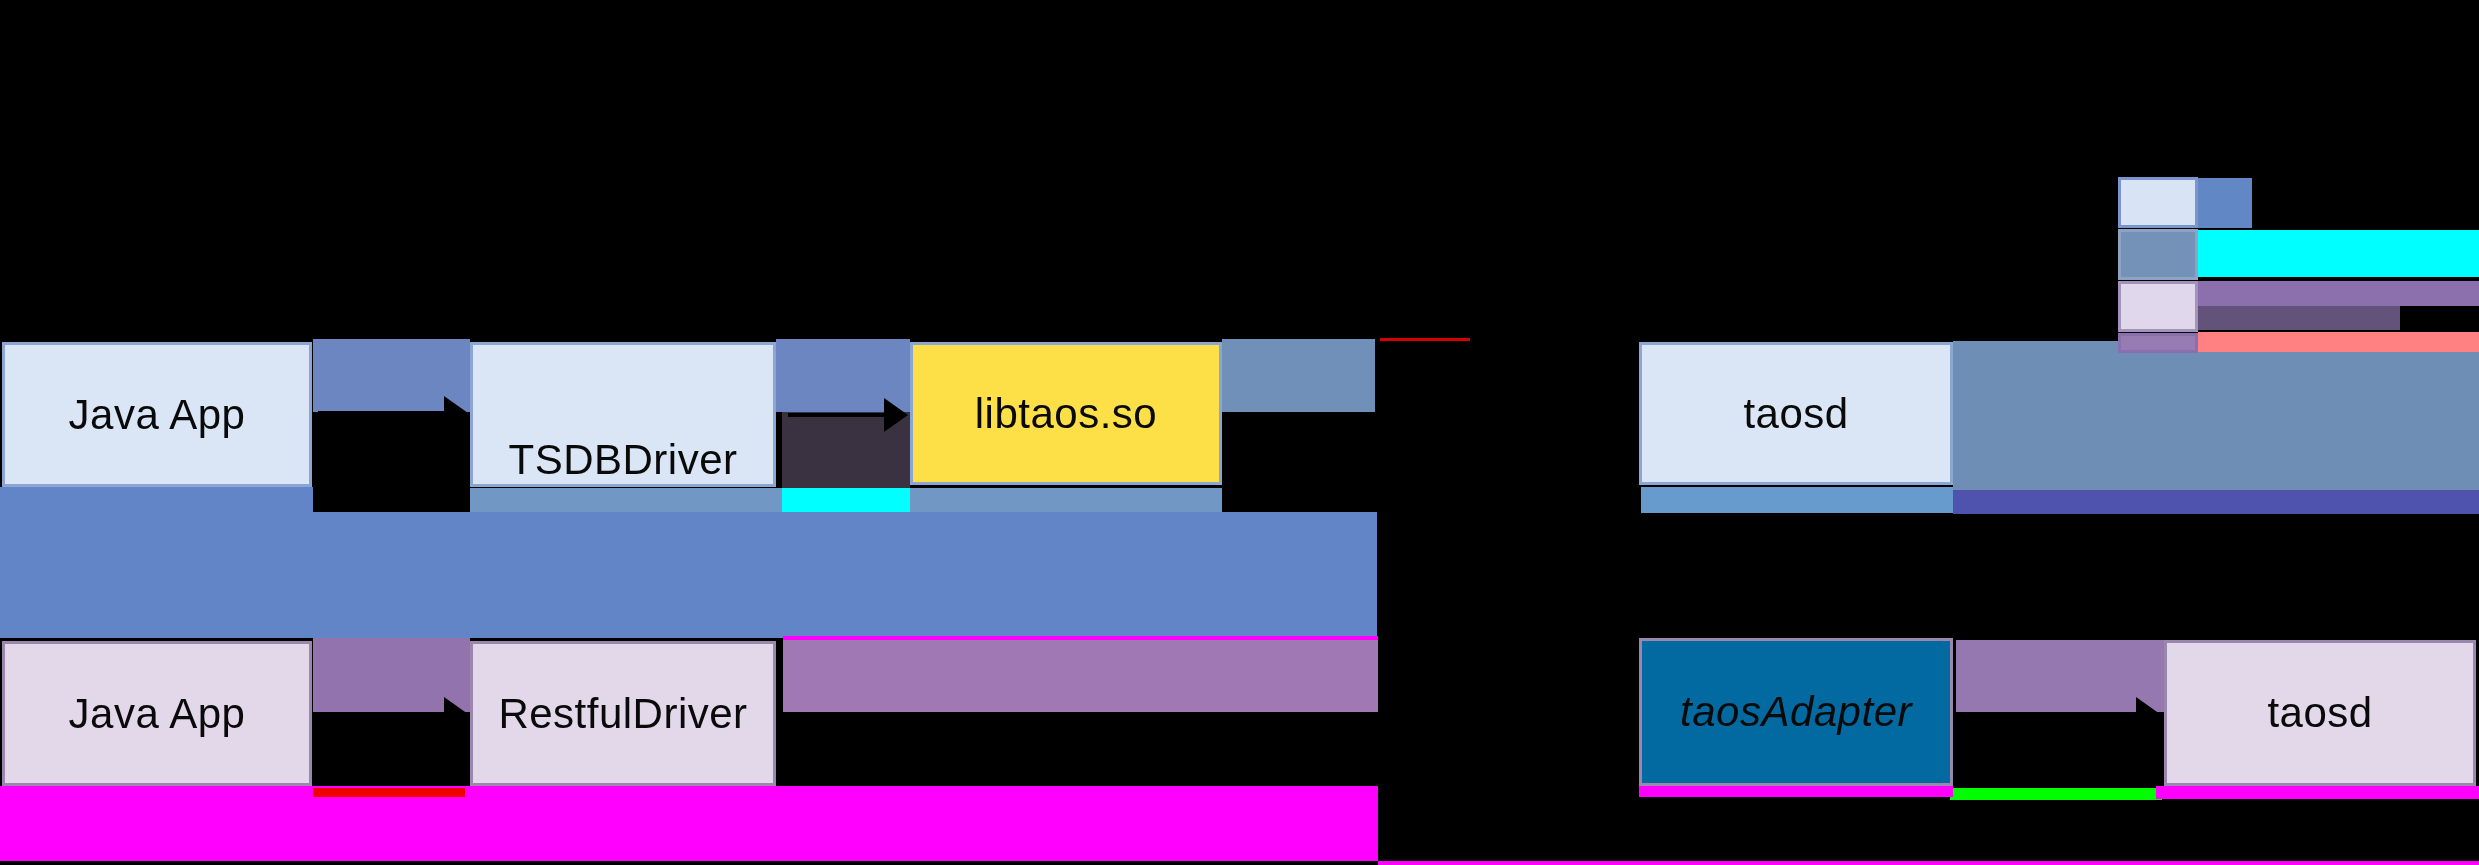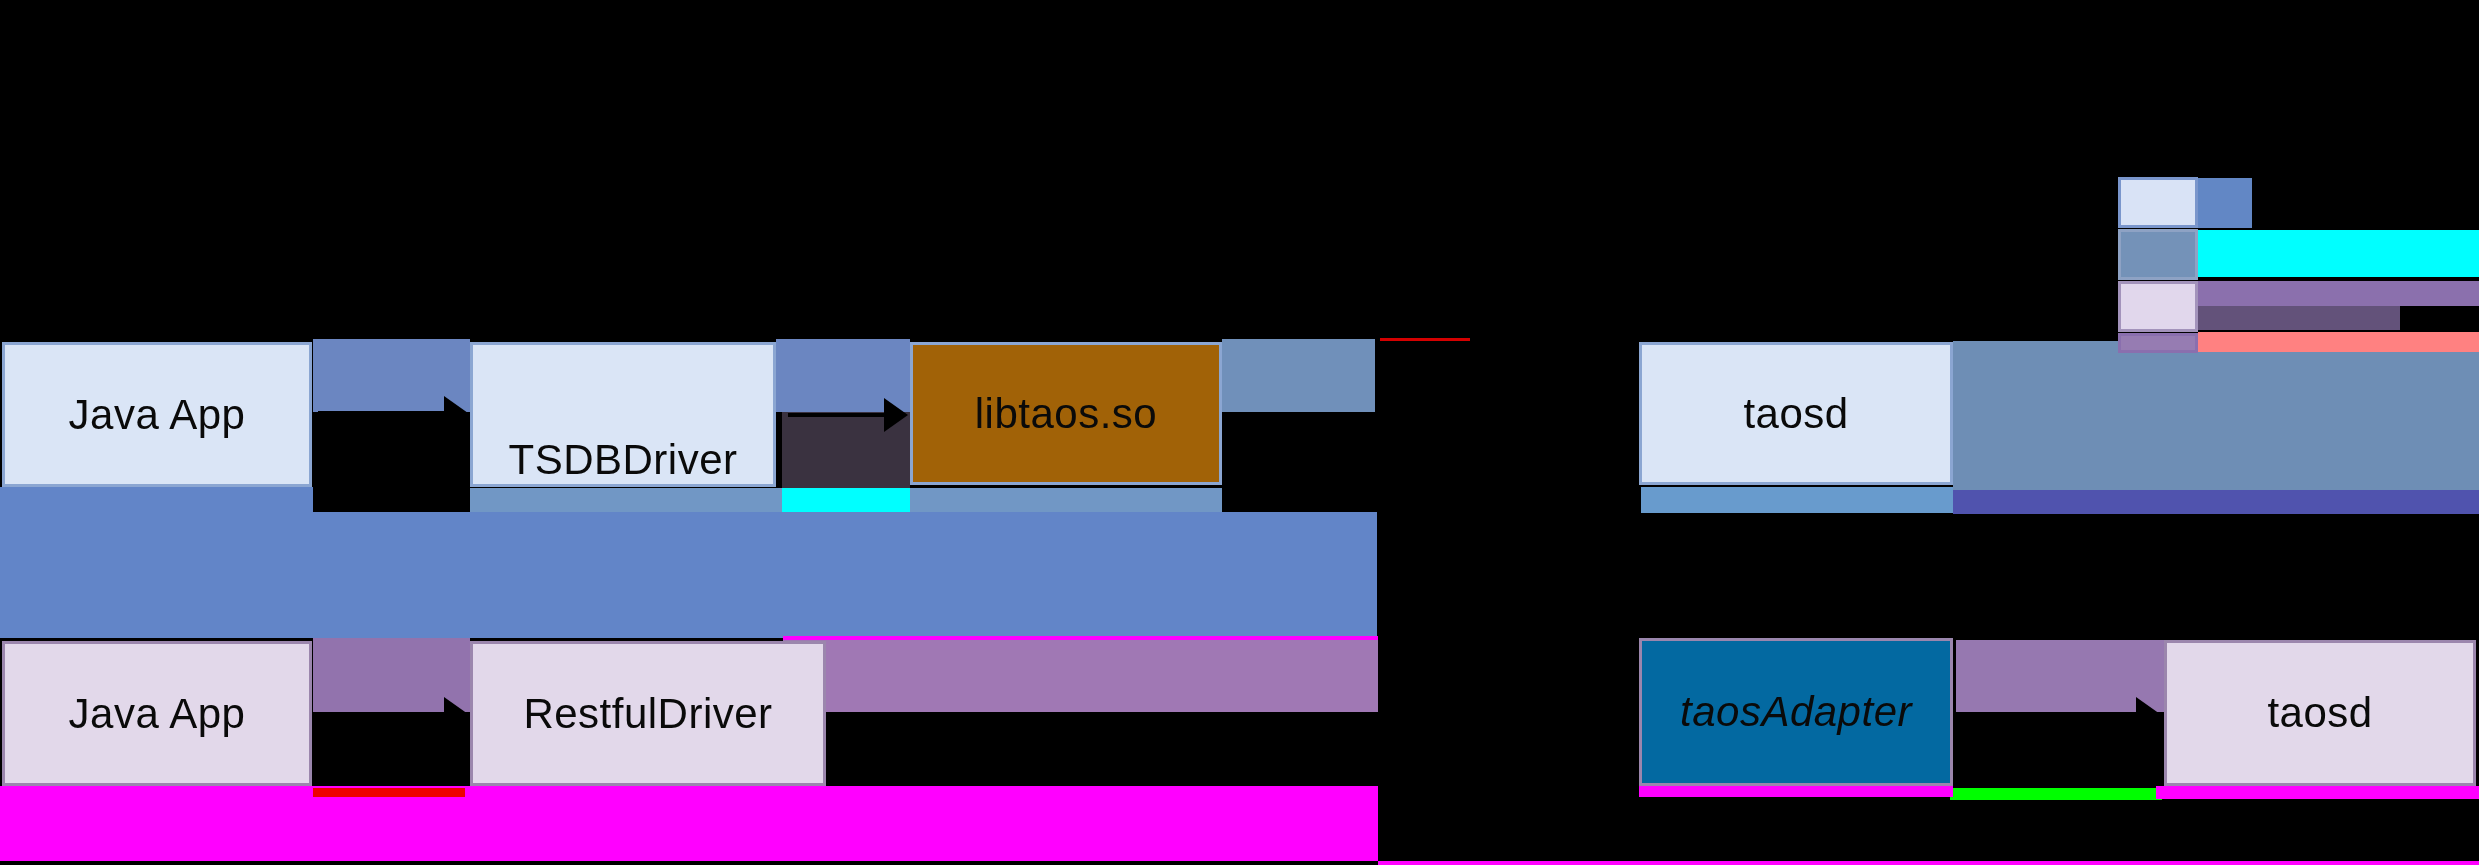--- a/index.html
+++ b/index.html
@@ -55,30 +55,30 @@
 <div class="abs ahead" style="left:1610px;top:699px;"></div>
 <div class="abs aline" style="left:1958px;top:712px;width:178px;height:4px;"></div>
 <div class="abs ahead" style="left:2136px;top:697px;"></div>
 
 <div class="abs node blue" style="left: 2px; top: 342px; width: 310px; height: 145px; background: rgb(218, 229, 246);">
   <span>Java App</span>
 </div>
 <div class="abs node blue" style="left: 470px; top: 342px; width: 306px; height: 145px; background: rgb(218, 229, 246); align-items: flex-end;">
   <span>TSDBDriver</span>
 </div>
-<div class="abs node blue" style="left: 910px; top: 342px; width: 312px; height: 143px; background: #a16207;">
+<div class="abs node blue" style="left: 910px; top: 342px; width: 312px; height: 143px; background: #fde047;">
   <span>libtaos.so</span>
 </div>
 <div class="abs node blue" style="left: 1639px; top: 342px; width: 314px; height: 143px; background: rgb(218, 229, 246);">
   <span>taosd</span>
 </div>
 <div class="abs node lav" style="left: 2px; top: 641px; width: 310px; height: 145px; background: rgb(226, 216, 234);">
   <span>Java App</span>
 </div>
-<div class="abs node lav" style="left: 470px; top: 641px; width: 356px; height: 145px; background: rgb(226, 216, 234);">
+<div class="abs node lav" style="left: 470px; top: 641px; width: 306px; height: 145px; background: rgb(226, 216, 234);">
   <span>RestfulDriver</span>
 </div>
 <div class="abs node lav" style="left: 1639px; top: 638px; width: 314px; height: 148px; background: #0369a1; font-style: italic;">
   <span>taosAdapter</span>
 </div>
 <div class="abs node lav" style="left: 2164px; top: 640px; width: 312px; height: 146px; background: rgb(226, 216, 234);">
   <span>taosd</span>
 </div>
 
 <div class="abs swatch" style="left: 2118px; top: 177px; width: 80px; height: 51px; background: rgb(217, 227, 246); border-color: rgb(122, 150, 204);"></div>

